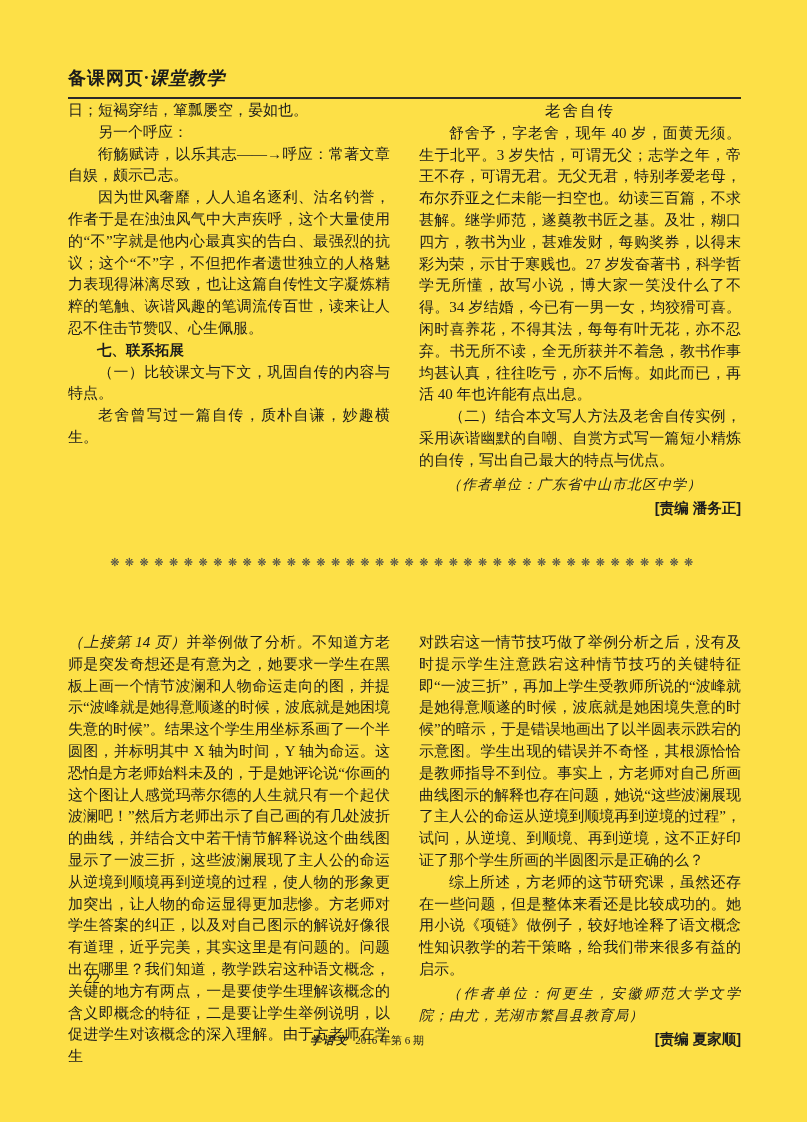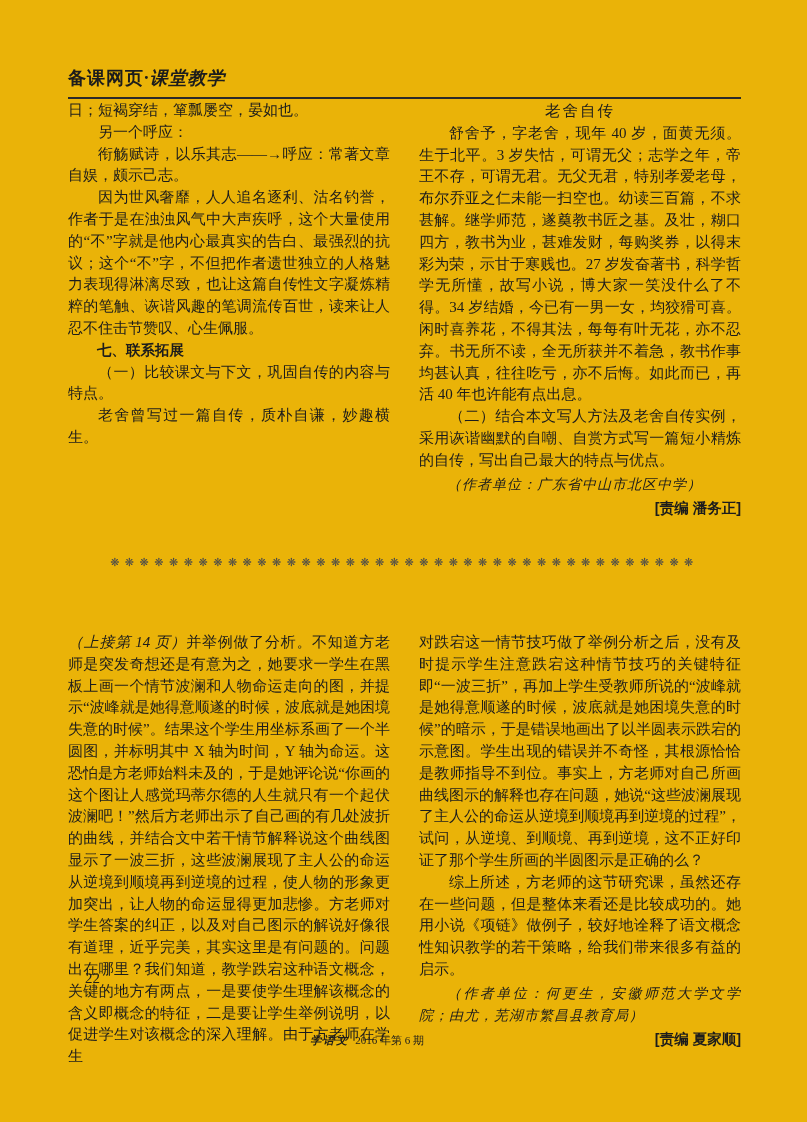--- a/index.html
+++ b/index.html
@@ -1,19 +1,19 @@
 <!DOCTYPE html>
 <html><head>
 <meta charset="utf-8">
 <style>
   html,body{margin:0;padding:0;background:#e9e9e7;}
   .page{
     position:relative;
     width:807px;height:1122px;
-    background:#eab308;
+    background:#fde047;
     overflow:hidden;
     font-family:"Liberation Serif","DejaVu Serif",serif;
     color:#1c1c1c;
   }
   .content-block{position:absolute;left:68px;width:673px;}
 
   
   .page-header{top:66px;border-bottom:2px solid #2a2a2a;padding-bottom:7px;}
   .page-header .label{font-size:18px;font-weight:bold;letter-spacing:1px;}
   .page-header .label-suffix{font-style:italic;font-family:"Liberation Serif",serif;}

